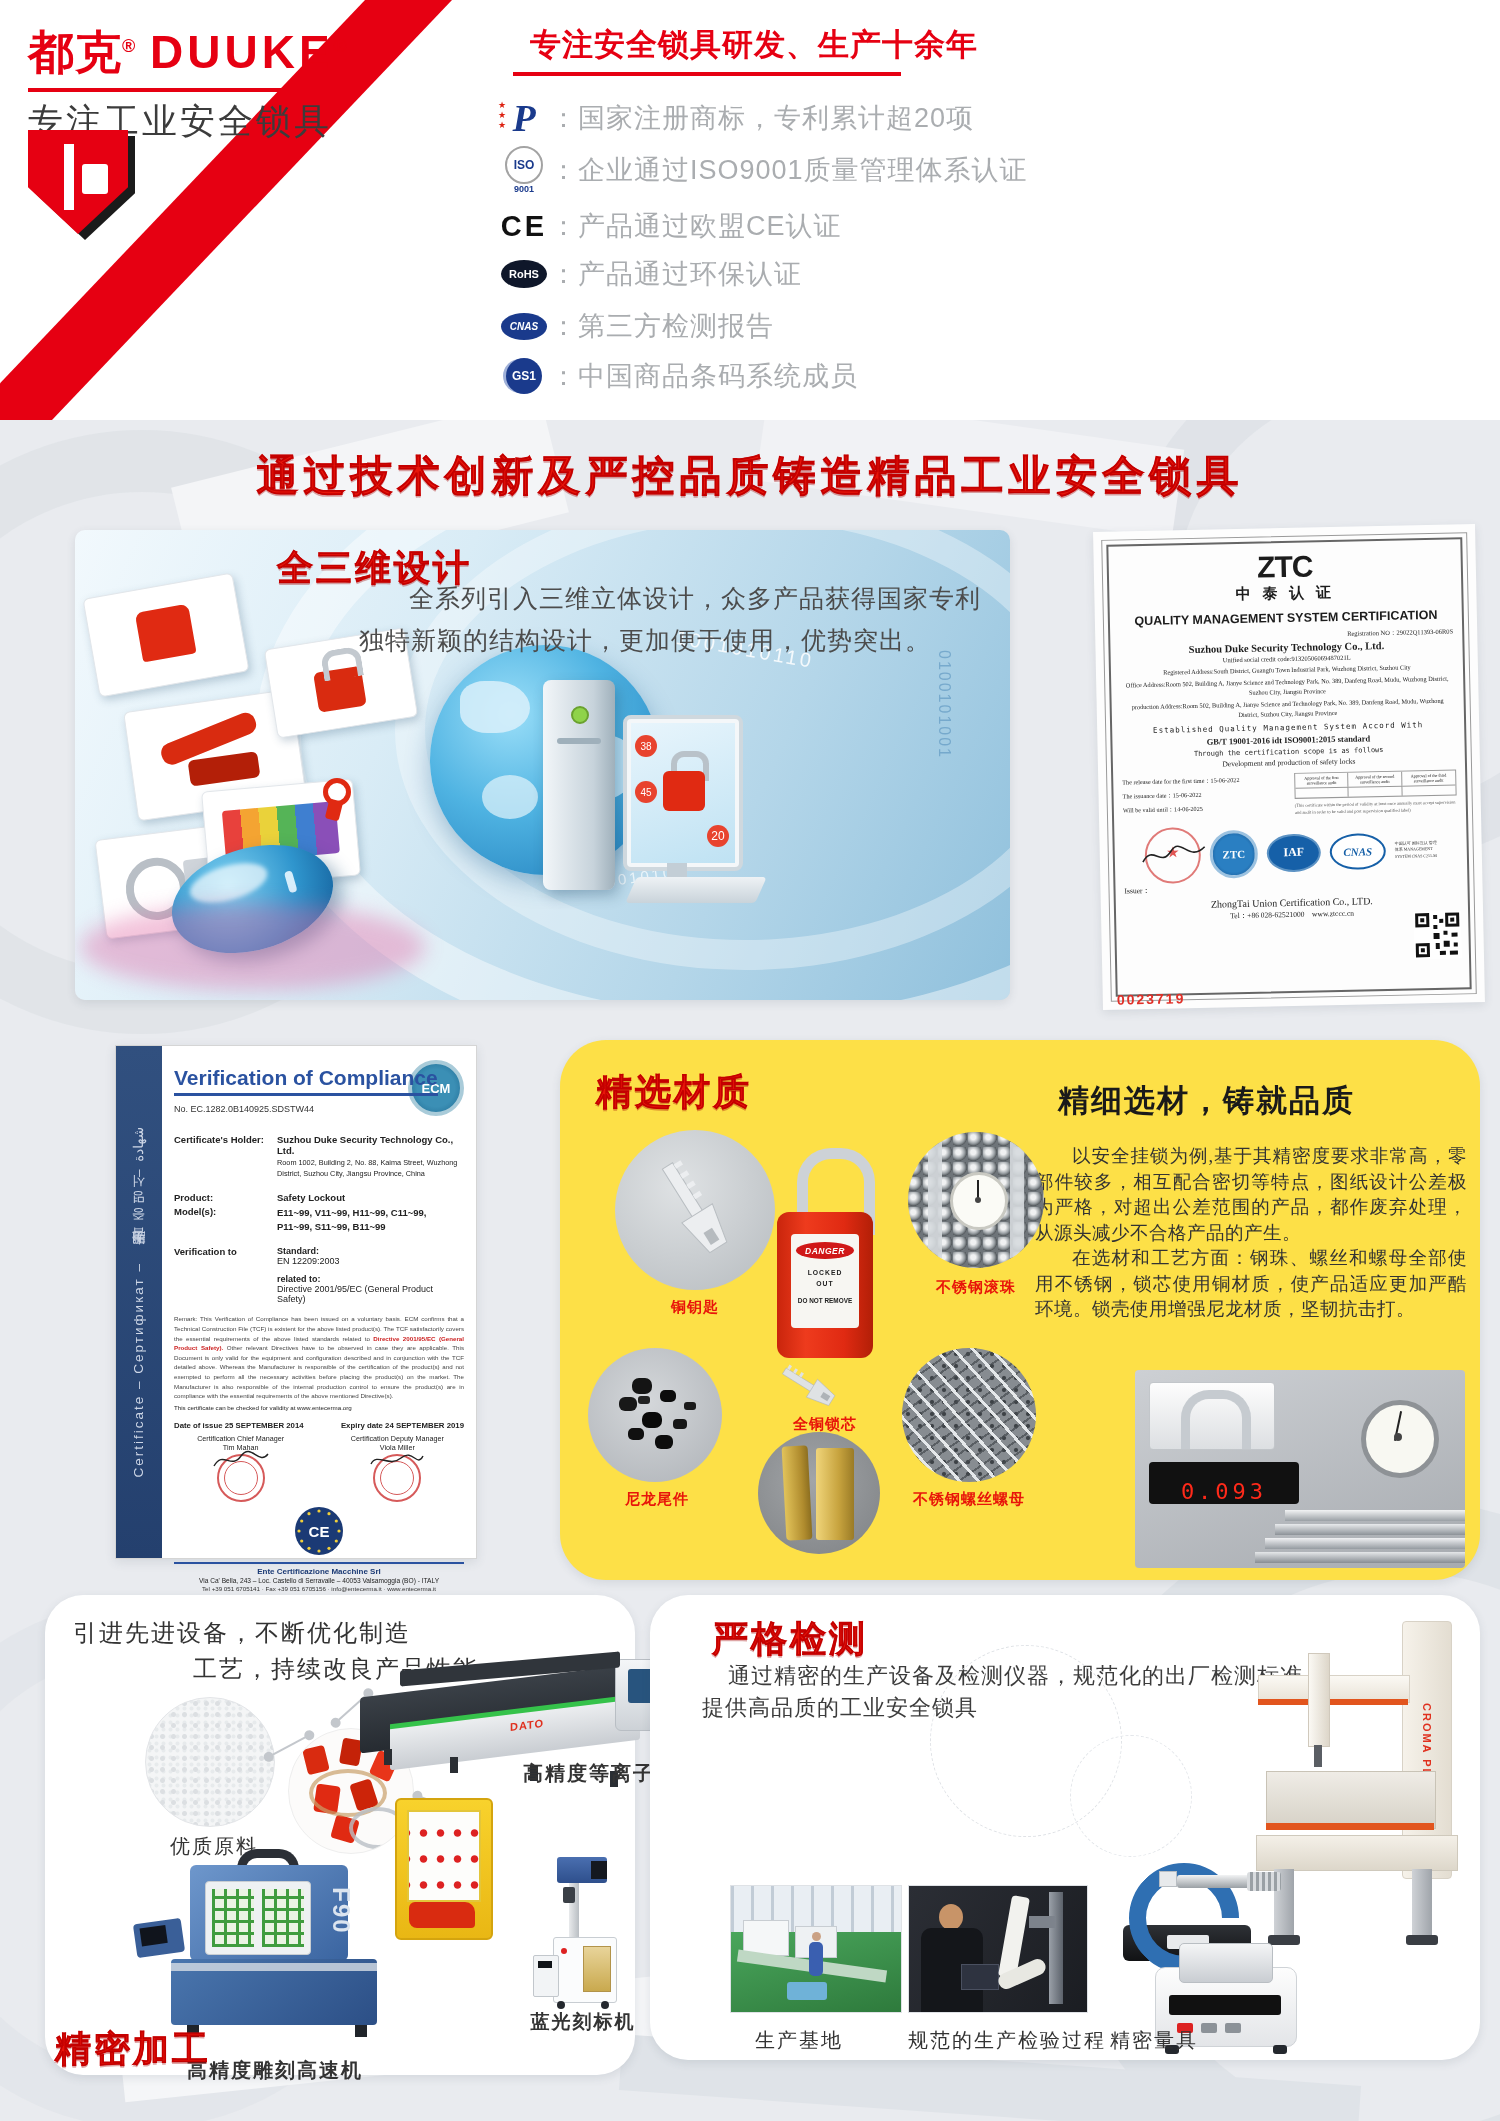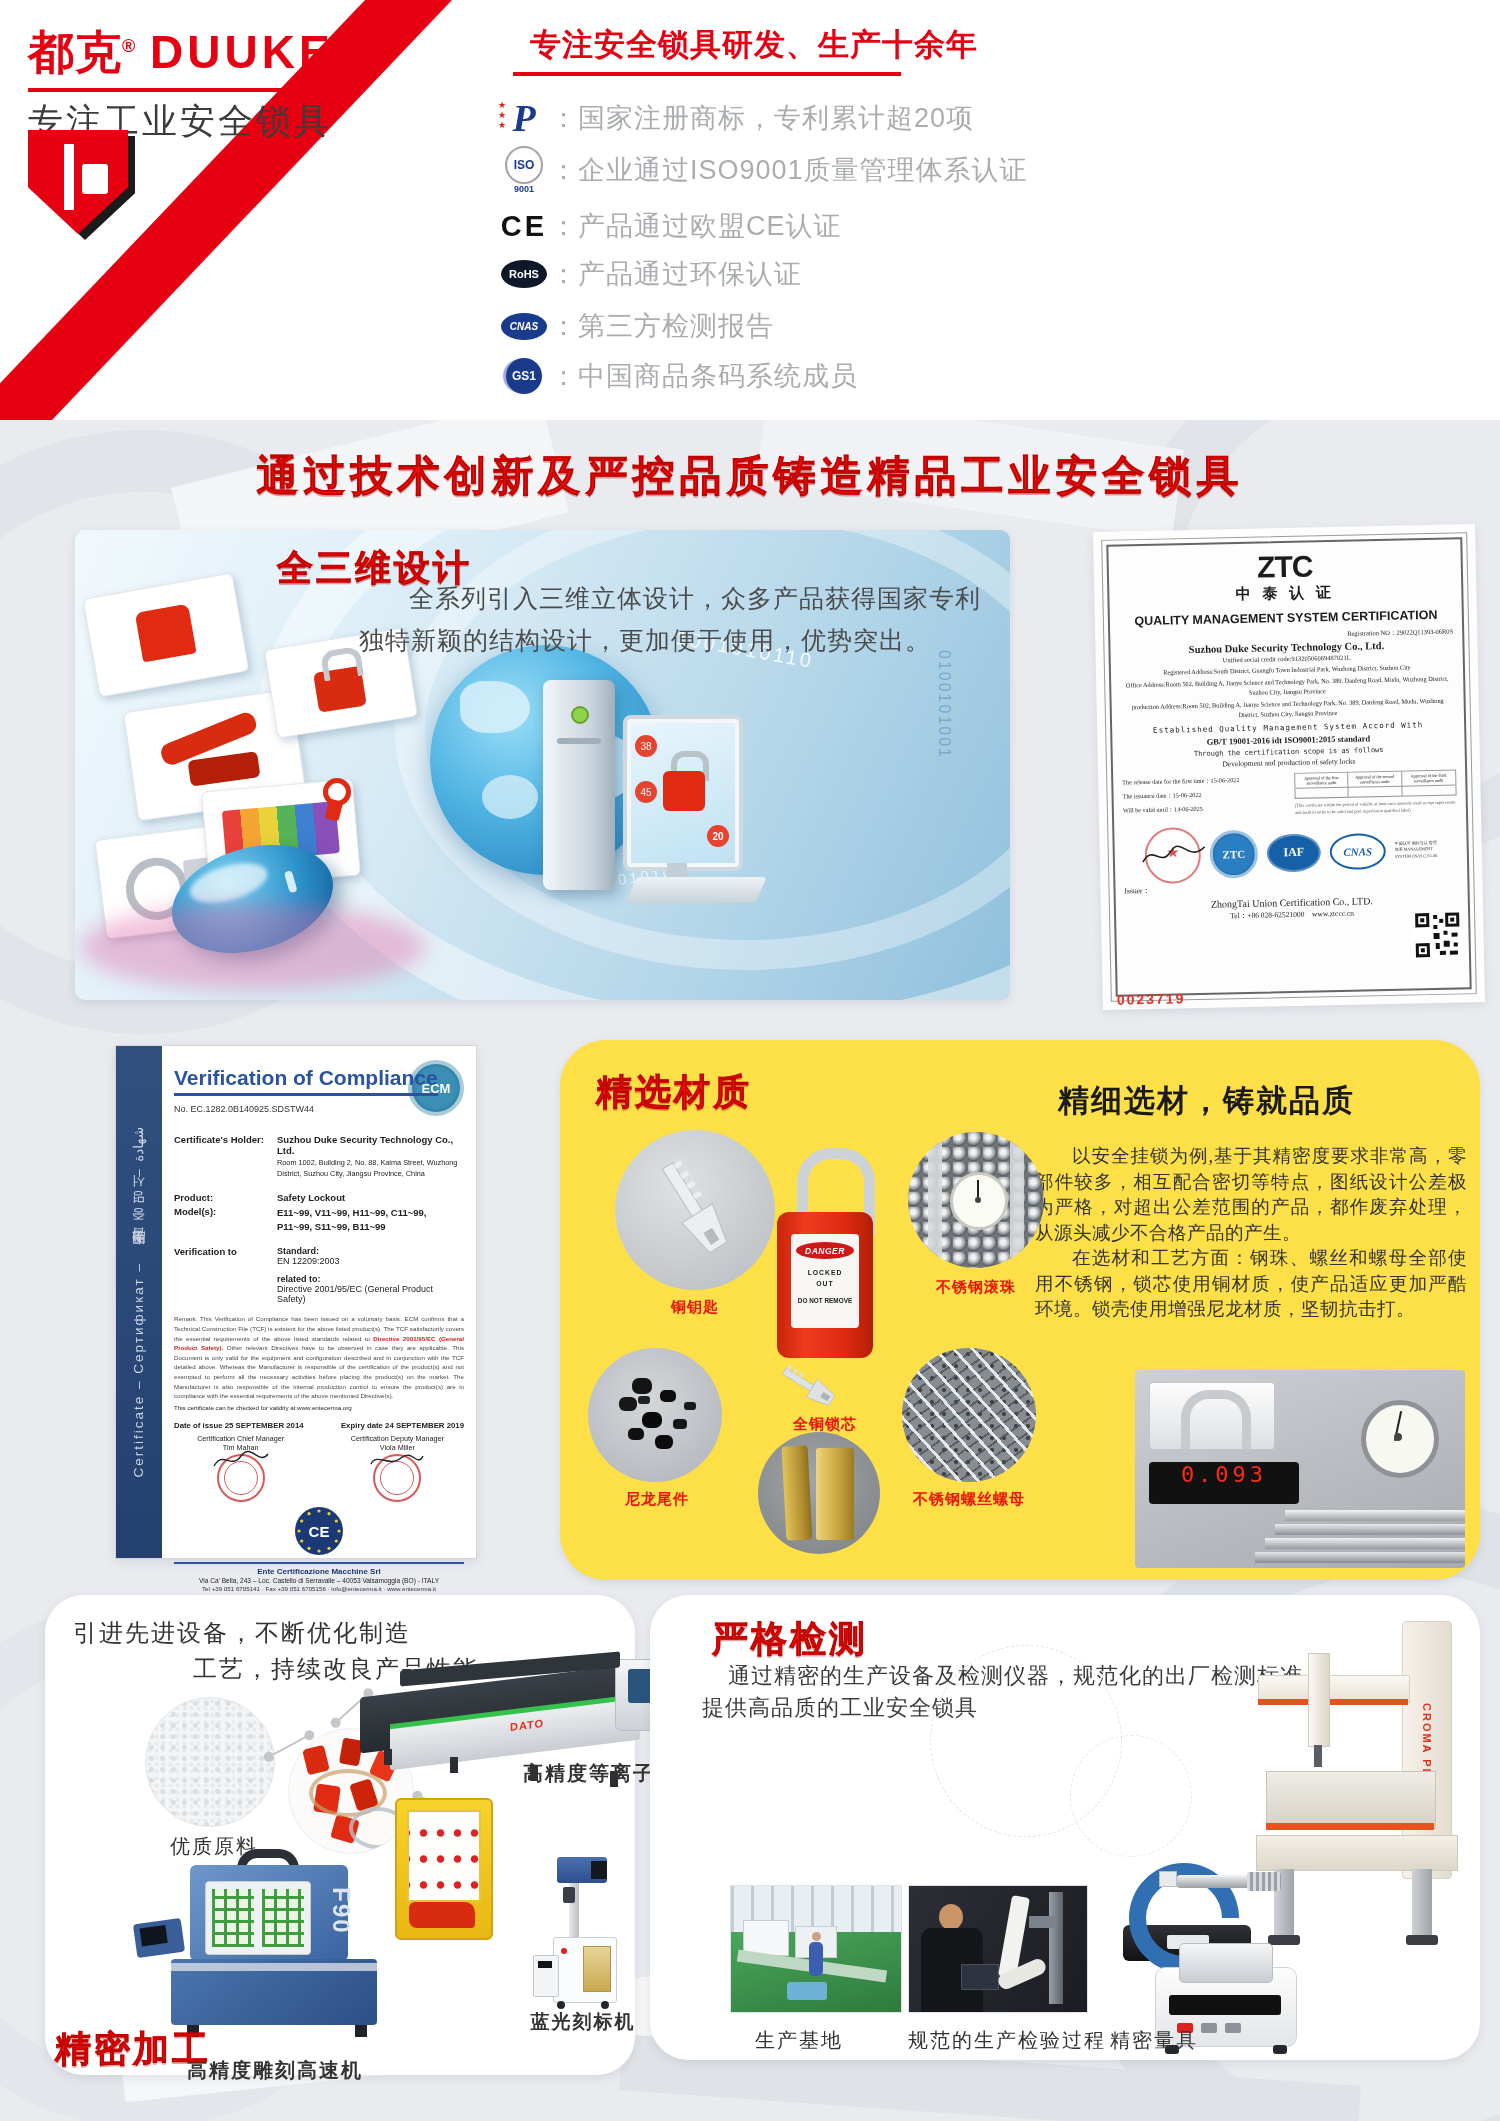--- a/index.html
+++ b/index.html
@@ -152,21 +152,21 @@
     <div class="abs" style="left:468px;top:150px;width:72px;height:210px;background:linear-gradient(90deg,#f2f6f9,#c7d3db 70%,#9fb0bb);border-radius:8px;box-shadow:4px 6px 14px rgba(30,70,100,.3);">
       <div class="abs" style="left:28px;top:26px;width:14px;height:14px;border-radius:50%;background:#8fd34a;border:2px solid #6aa22f;"></div>
       <div class="abs" style="left:14px;top:58px;width:44px;height:6px;background:#9fb0bb;border-radius:3px;"></div>
     </div>
     <div class="abs" style="left:548px;top:185px;width:112px;height:148px;background:#f4f7f9;border:4px solid #cfd8de;border-radius:8px;">
       <div class="abs" style="left:4px;top:4px;right:4px;bottom:4px;background:linear-gradient(160deg,#e8f5fc,#bfe2f3);overflow:hidden;">
         <div class="abs" style="left:40px;top:28px;width:26px;height:24px;border:6px solid #b9c2c9;border-bottom:none;border-radius:13px 13px 0 0;"></div>
         <div class="abs" style="left:32px;top:48px;width:42px;height:40px;background:#e02a12;border-radius:6px;"></div>
         <span class="abs" style="left:4px;top:12px;width:22px;height:22px;border-radius:50%;background:#e8432e;color:#fff;font-size:10px;display:flex;align-items:center;justify-content:center;">38</span>
         <span class="abs" style="left:4px;top:58px;width:22px;height:22px;border-radius:50%;background:#e8432e;color:#fff;font-size:10px;display:flex;align-items:center;justify-content:center;">45</span>
-        <span class="abs" style="left:76px;top:102px;width:22px;height:22px;border-radius:50%;background:#e8432e;color:#fff;font-size:10px;display:flex;align-items:center;justify-content:center;font-weight:bold;">20</span>
+        <span class="abs" style="left:76px;top:102px;width:22px;height:22px;border-radius:50%;background:#e8432e;color:#fff;font-size:12px;display:flex;align-items:center;justify-content:center;">20</span>
       </div>
     </div>
     <div class="abs" style="left:592px;top:333px;width:20px;height:14px;background:#c3ced6;"></div>
     <div class="abs" style="left:556px;top:347px;width:130px;height:26px;background:linear-gradient(#eef2f5,#c9d3da);border-radius:4px;transform:skewX(-24deg);"></div>
 
     <div class="abs" style="left:95px;top:318px;width:165px;height:102px;border-radius:50%;background:radial-gradient(circle at 38% 30%,#7fd2f2 0%,#2f95cd 55%,#115a96 100%);transform:rotate(-16deg);box-shadow:6px 10px 18px rgba(20,70,110,.4);">
       <div class="abs" style="left:24px;top:12px;width:80px;height:34px;border-radius:50%;background:rgba(255,255,255,.65);filter:blur(2px);"></div>
       <div class="abs" style="left:120px;top:34px;width:8px;height:22px;background:#d7eefb;border-radius:4px;"></div>
     </div>
     <div class="abs" style="left:5px;top:374px;width:345px;height:86px;background:#e06aa5;opacity:.4;border-radius:50%;filter:blur(10px);"></div>
@@ -411,21 +411,21 @@
       <div class="abs" style="left:58px;top:16px;width:38px;height:92px;background:linear-gradient(90deg,#f0d57a,#c7a33e 60%,#9a7b26);border-radius:3px;"></div>
     </div>
 
     <div class="abs circ" style="left:342px;top:308px;width:134px;height:134px;background-color:#878c91;
       background-image:repeating-linear-gradient(48deg,rgba(235,238,240,.95) 0 3px,transparent 3px 14px),repeating-linear-gradient(-35deg,rgba(70,75,80,.7) 0 2px,transparent 2px 11px),radial-gradient(circle,#3d4246 1.5px,transparent 2.6px);background-size:auto,auto,12px 12px;"></div>
     <div class="abs redcap" style="left:342px;top:450px;width:134px;text-align:center;">不锈钢螺丝螺母</div>
 
     <div class="abs" style="left:575px;top:330px;width:330px;height:198px;background:linear-gradient(160deg,#cdd0d4,#a7abb0);border-radius:4px;overflow:hidden;">
       <div class="abs" style="left:14px;top:12px;width:124px;height:66px;background:linear-gradient(#fdfdfd,#dcdfe2);border-radius:4px;border:1px solid #c2c6ca;"></div>
       <div class="abs" style="left:46px;top:20px;width:52px;height:50px;border:9px solid #c6cbd0;border-bottom:none;border-radius:28px 28px 0 0;"></div>
-      <div class="abs seg" style="left:14px;top:92px;width:150px;height:42px;border-radius:4px;display:flex;align-items:flex-start;justify-content:center;">
+      <div class="abs seg" style="left:14px;top:92px;width:150px;height:42px;border-radius:4px;display:flex;align-items:flex-end;justify-content:center;">
         <span style="font-size:22px;letter-spacing:4px;">0.093</span>
       </div>
       <div class="abs" style="left:226px;top:30px;width:68px;height:68px;border-radius:50%;background:#f8f8f2;border:5px solid #8e9296;">
         <div style="position:absolute;left:31px;top:6px;width:2px;height:30px;background:#222;transform:rotate(12deg);"></div>
         <div style="position:absolute;left:28px;top:28px;width:8px;height:8px;border-radius:50%;background:#444;"></div>
       </div>
       <div class="abs" style="left:150px;top:140px;width:180px;height:11px;background:linear-gradient(#f2f3f4,#9aa0a5);"></div>
       <div class="abs" style="left:140px;top:154px;width:190px;height:11px;background:linear-gradient(#e8eaec,#8c9298);"></div>
       <div class="abs" style="left:130px;top:168px;width:200px;height:11px;background:linear-gradient(#f0f1f3,#959ba1);"></div>
       <div class="abs" style="left:120px;top:182px;width:210px;height:11px;background:linear-gradient(#e5e7e9,#878d93);"></div>

